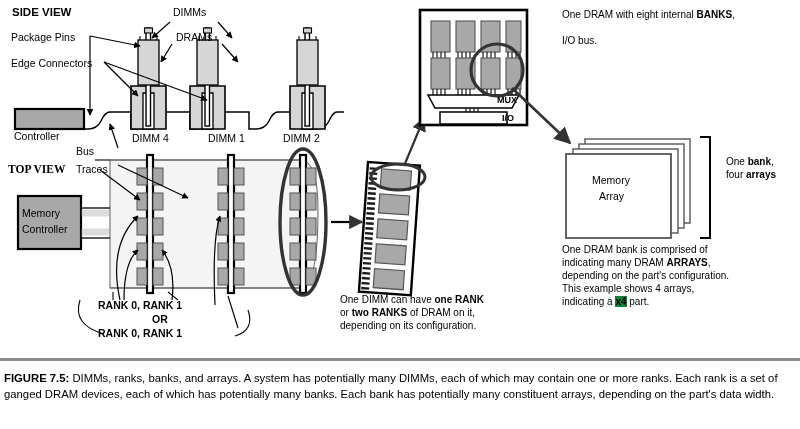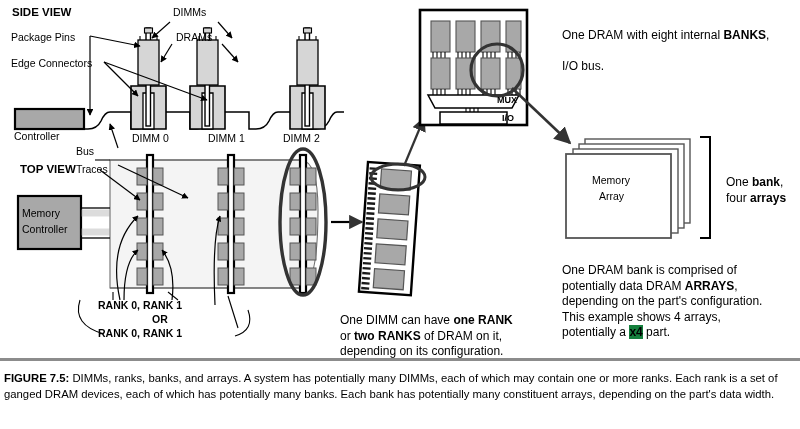--- a/index.html
+++ b/index.html
@@ -20,21 +20,21 @@
     position: absolute;
     font-family: "Liberation Sans", sans-serif;
     color: #000;
     white-space: pre;
     line-height: 1.18;
   }
   .lbl.b { font-weight: bold; }
   .f11 { font-size: 11.5px; }
   .f105 { font-size: 10.5px; }
   .f9 { font-size: 9px; padding-left: 38px; }
-  .para { position: absolute; font-size: 12px; line-height: 1.30; color:#000;margin-top:20px; }
+  .para { position: absolute; font-size: 10px; line-height: 1.30; color:#000; }
   .para b { font-weight: bold; }
   .hl { background: #15803d; font-weight: bold; }
 
   
   #caption-wrap {
     position: absolute;
     left: 0; top: 358px;
     width: 800px;
   }
   #caption-rule {
@@ -350,25 +350,25 @@
 
   <div class="lbl f105" style="left:173px; top:6px;">DIMMs</div>
 
   <div class="lbl f105" style="left:176px; top:31px;">DRAMs</div>
 
   <div class="lbl f105" style="left:14px; top:130px;">Controller</div>
 
   <div class="lbl f105" style="left:76px; top:145px;">Bus</div>
   <div class="lbl f105" style="left:76px; top:163px;">Traces</div>
 
-  <div class="lbl f105" style="left:132px; top:132px;">DIMM 0</div>
+  <div class="lbl f105" style="left:132px; top:132px;">DIMM 4</div>
   <div class="lbl f105" style="left:208px; top:132px;">DIMM 1</div>
   <div class="lbl f105" style="left:283px; top:132px;">DIMM 2</div>
 
-  <div class="lbl b f11" style="left:20px; top:163px;">TOP VIEW</div>
+  <div class="lbl b f11" style="left:8px; top:163px;font-family:Liberation Serif, serif;">TOP VIEW</div>
 
   <div class="lbl f105" style="left:22px; top:207px;">Memory</div>
   <div class="lbl f105" style="left:22px; top:223px;">Controller</div>
 
   <div class="lbl b f105" style="left:98px; top:299px;">RANK 0, RANK 1</div>
   <div class="lbl b f105" style="left:152px; top:313px;">OR</div>
   <div class="lbl b f105" style="left:98px; top:327px;">RANK 0, RANK 1</div>
 
   <div class="lbl b f9" style="left:459px; top:95px;">MUX</div>
 
@@ -389,24 +389,24 @@
   </div>
 
   <div class="para" style="left:340px; top:293px; width:205px;">
     <span>One DIMM can have </span><b>one RANK</b><br>
     <span>or </span><b>two RANKS</b><span> of DRAM on it,</span><br>
     <span>depending on its configuration.</span>
   </div>
 
   <div class="para" style="left:562px; top:243px; width:240px;">
     <span>One DRAM bank is comprised of</span><br>
-    <span>potentially data DRAM </span><b>ARRAYS</b><span>,</span><br>
+    <span>indicating many DRAM </span><b>ARRAYS</b><span>,</span><br>
     <span>depending on the part's configuration.</span><br>
     <span>This example shows 4 arrays,</span><br>
-    <span>potentially a </span><span class="hl">x4</span><span> part.</span>
+    <span>indicating a </span><span class="hl">x4</span><span> part.</span>
   </div>
 
   <div id="caption-wrap">
     <div id="caption-rule"></div>
     <div id="caption-text">
       <b>FIGURE 7.5:</b><span> DIMMs, ranks, banks, and arrays. A system has potentially many DIMMs, each of which may contain one or more ranks. Each rank is a set of ganged DRAM devices, each of which has potentially many banks. Each bank has potentially many constituent arrays, depending on the part's data width.</span>
     </div>
   </div>
 
 </div>

